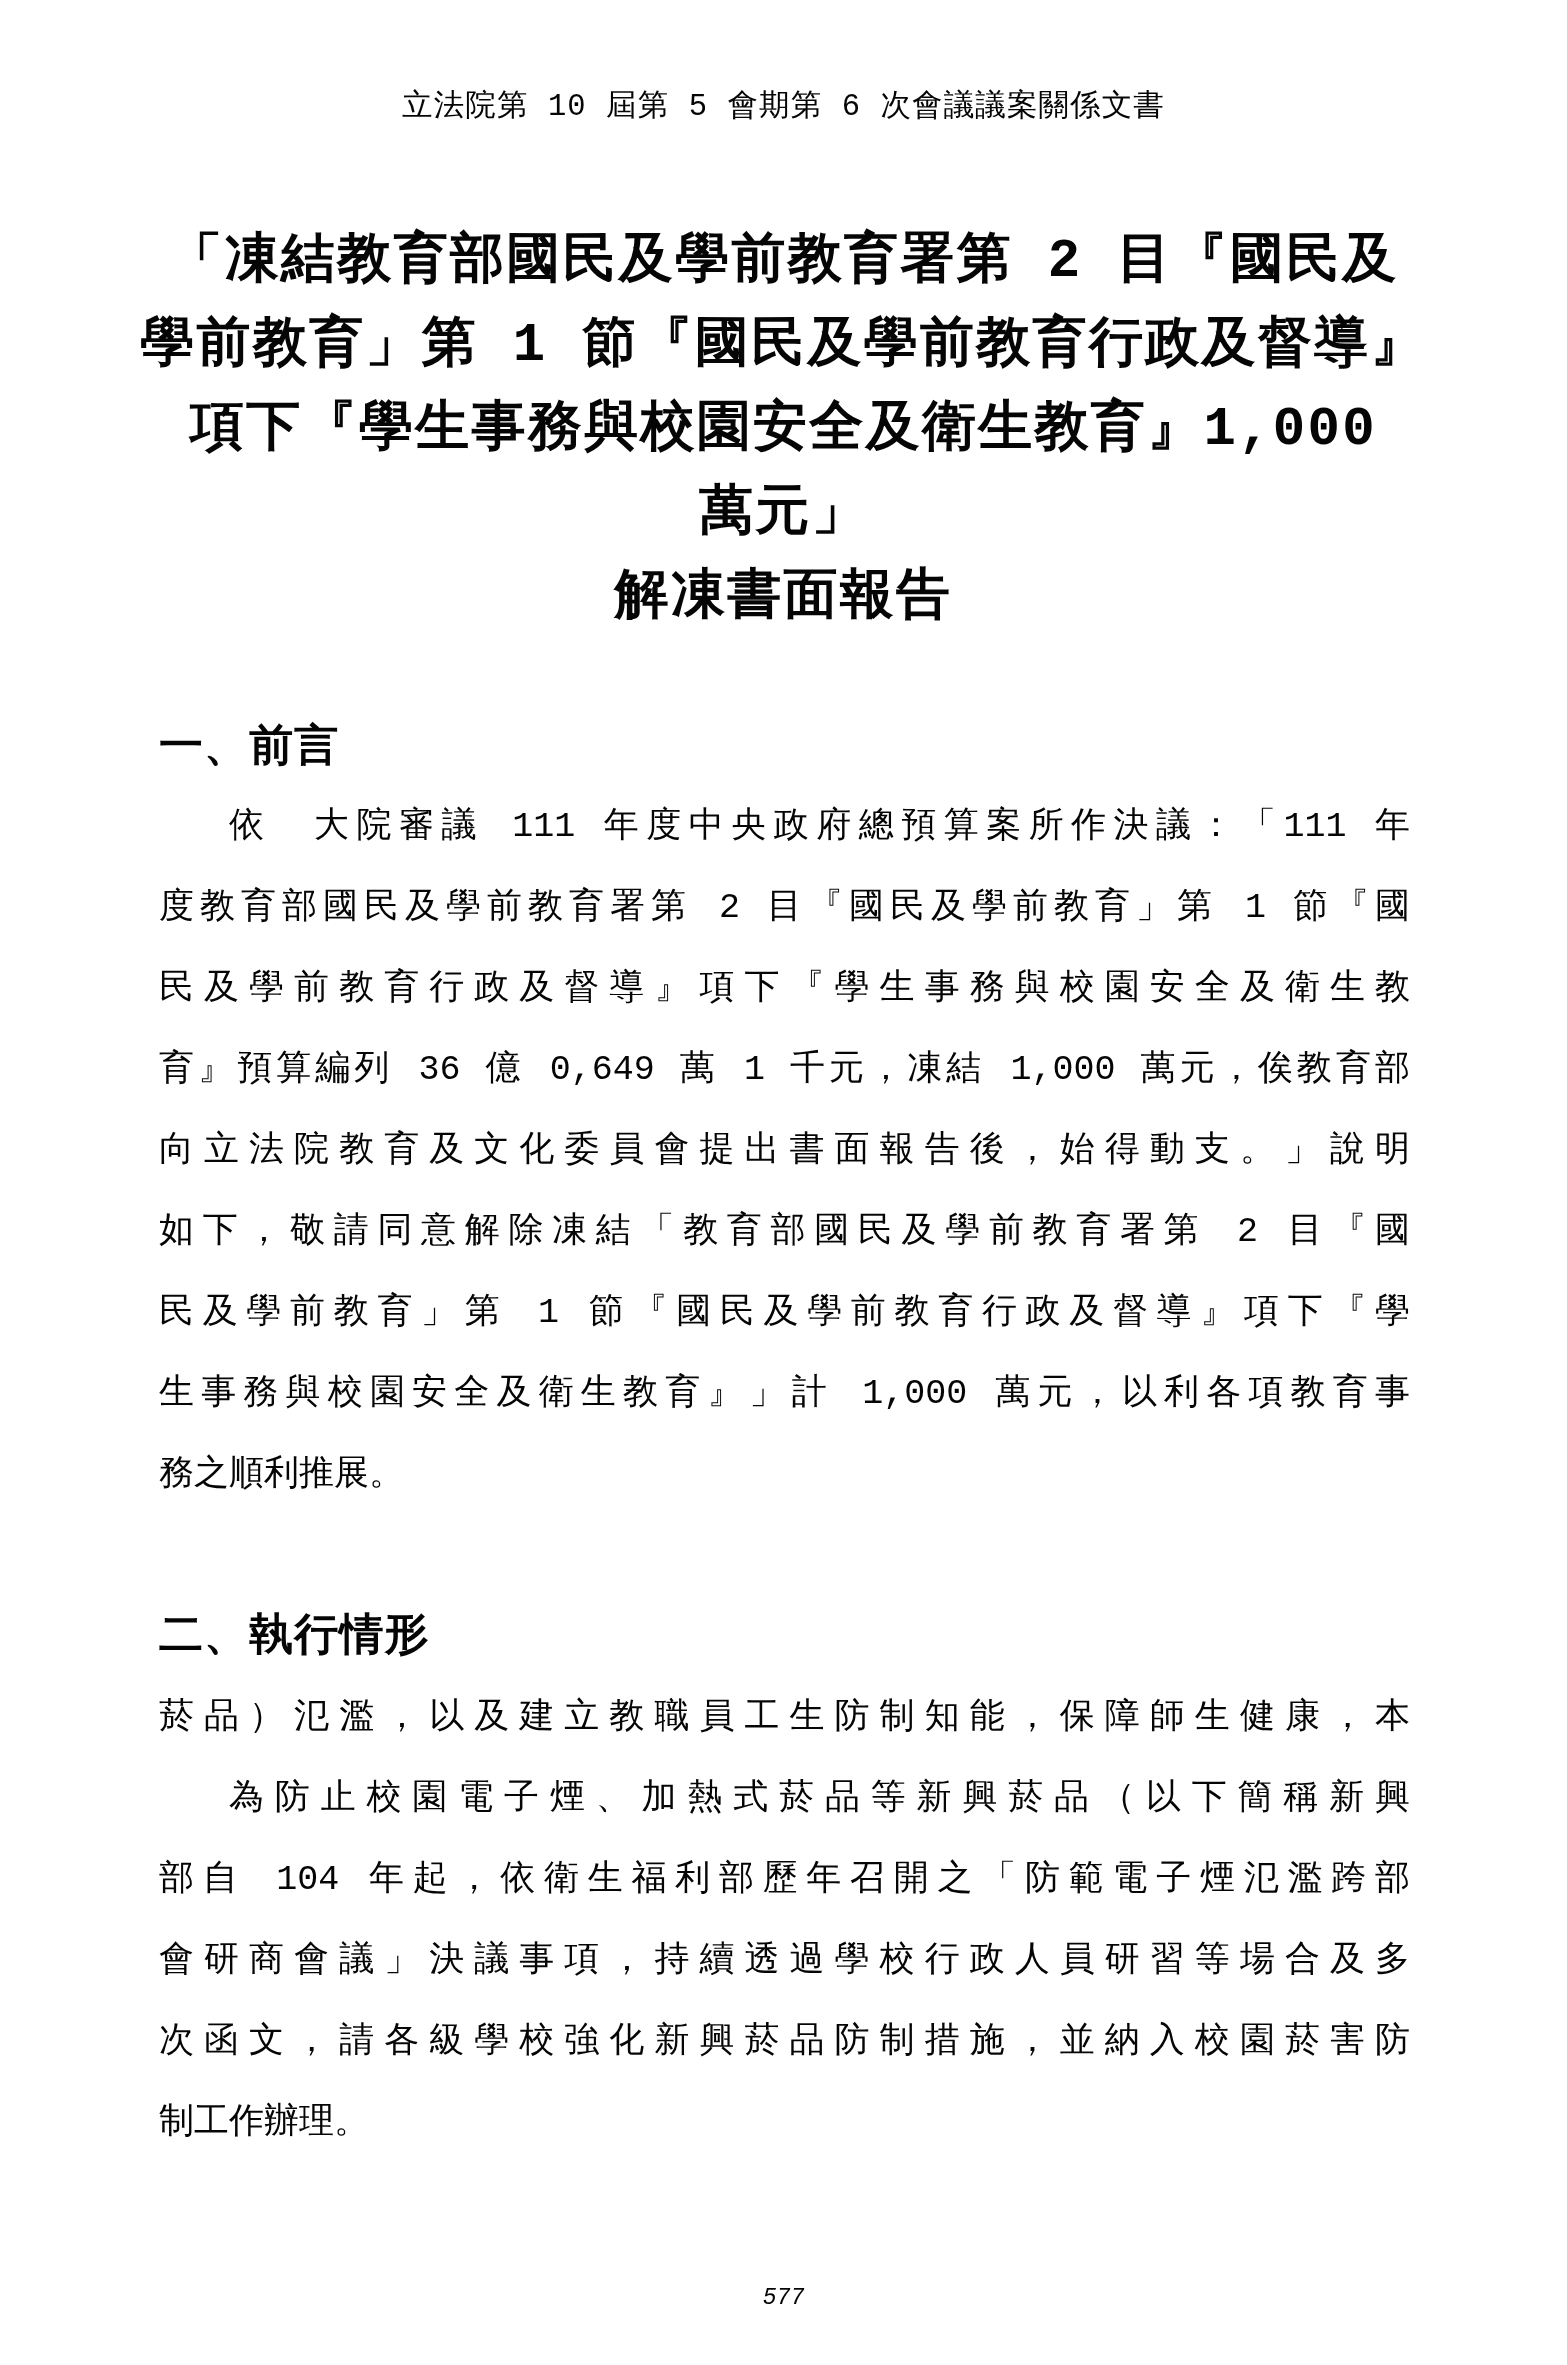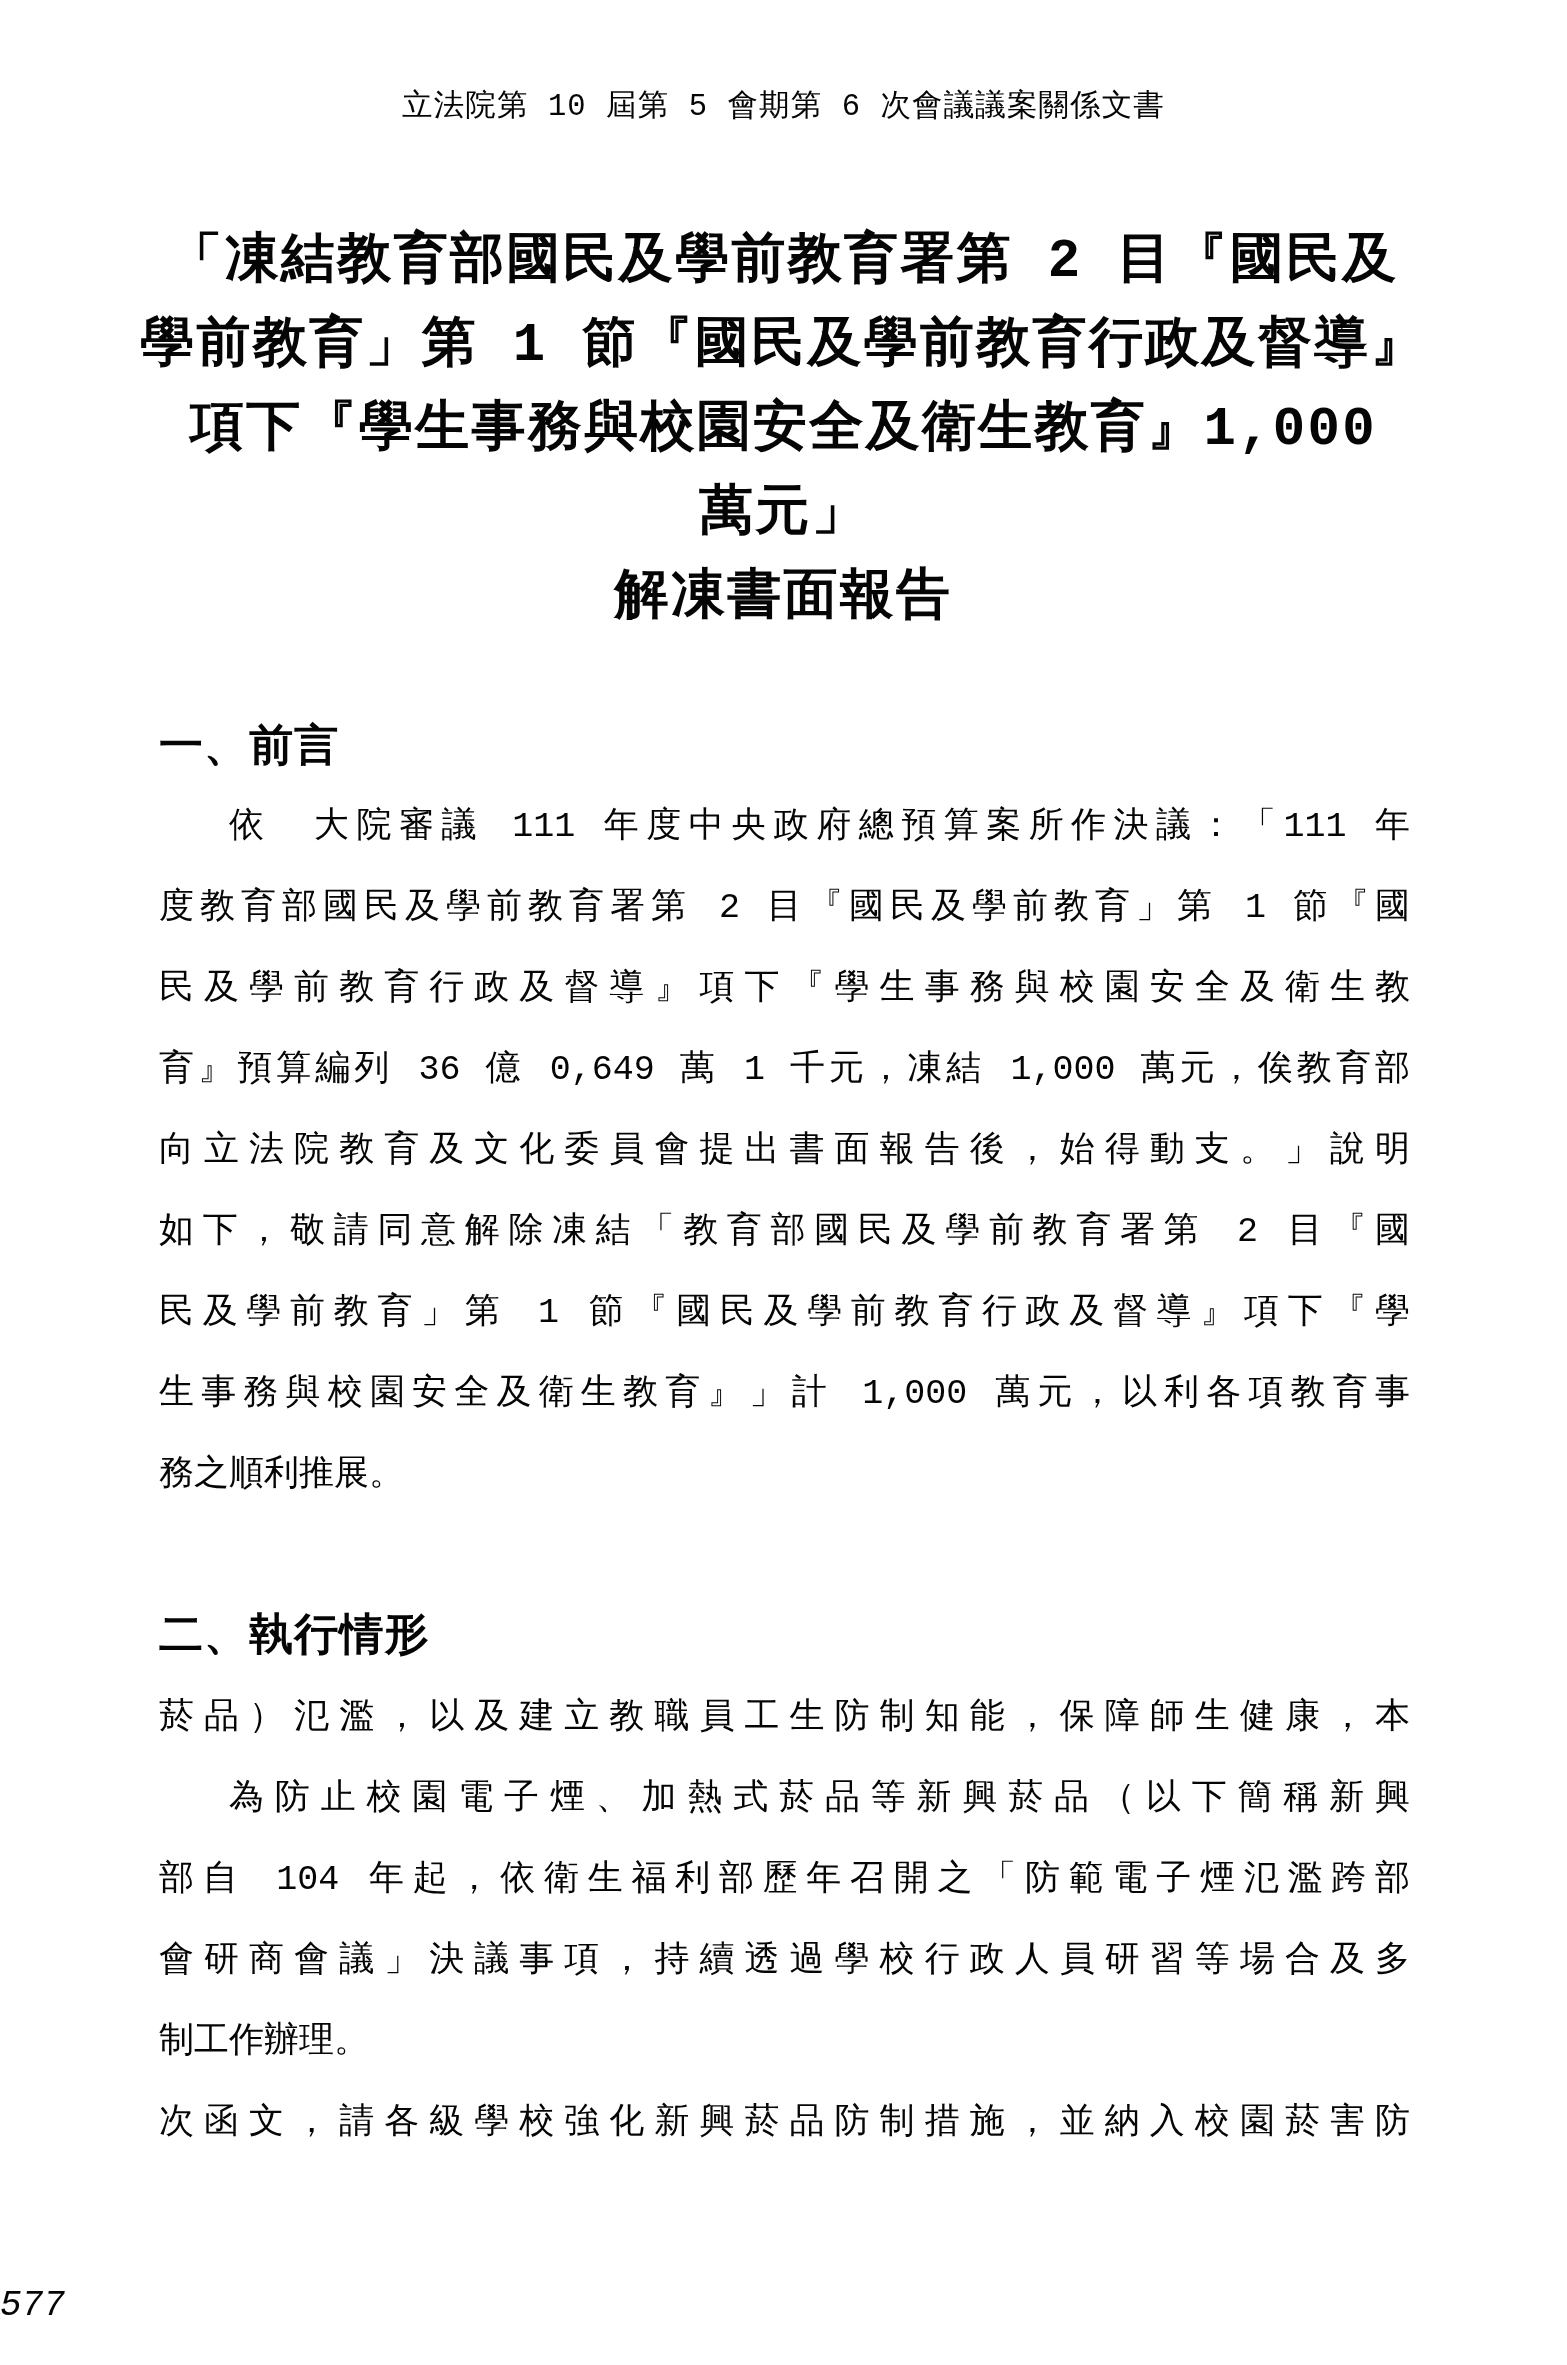--- a/index.html
+++ b/index.html
@@ -63,21 +63,22 @@
     padding-left: 70px;
   }
   .body-line.last {
     text-align-last: left;
   }
   .page-number {
     position: absolute;
     top: 2285px;
     left: 0;
     width: 100%;
-    font-size: 36px;
+    text-align: center;
+    font-size: 23px;
     font-style: italic;
   }
 </style>
 </head>
 <body>
 
 <div class="page">
 
   <div class="doc-header">立法院第 10 屆第 5 會期第 6 次會議議案關係文書</div>
 
@@ -103,20 +104,20 @@
     <div class="body-line last">務之順利推展。</div>
   </div>
 
   <div class="section-heading heading-2">二、執行情形</div>
 
   <div class="para para-2">
     <div class="body-line">菸品）氾濫，以及建立教職員工生防制知能，保障師生健康，本</div>
     <div class="body-line indent">為防止校園電子煙、加熱式菸品等新興菸品（以下簡稱新興</div>
     <div class="body-line">部自 104 年起，依衛生福利部歷年召開之「防範電子煙氾濫跨部</div>
     <div class="body-line">會研商會議」決議事項，持續透過學校行政人員研習等場合及多</div>
+    <div class="body-line">次函文，請各級學校強化新興菸品防制措施，並納入校園菸害防</div>
     <div class="body-line last">制工作辦理。</div>
-    <div class="body-line">次函文，請各級學校強化新興菸品防制措施，並納入校園菸害防</div>
   </div>
 
   <div class="page-number">577</div>
 
 </div>
 
 
 </body></html>

